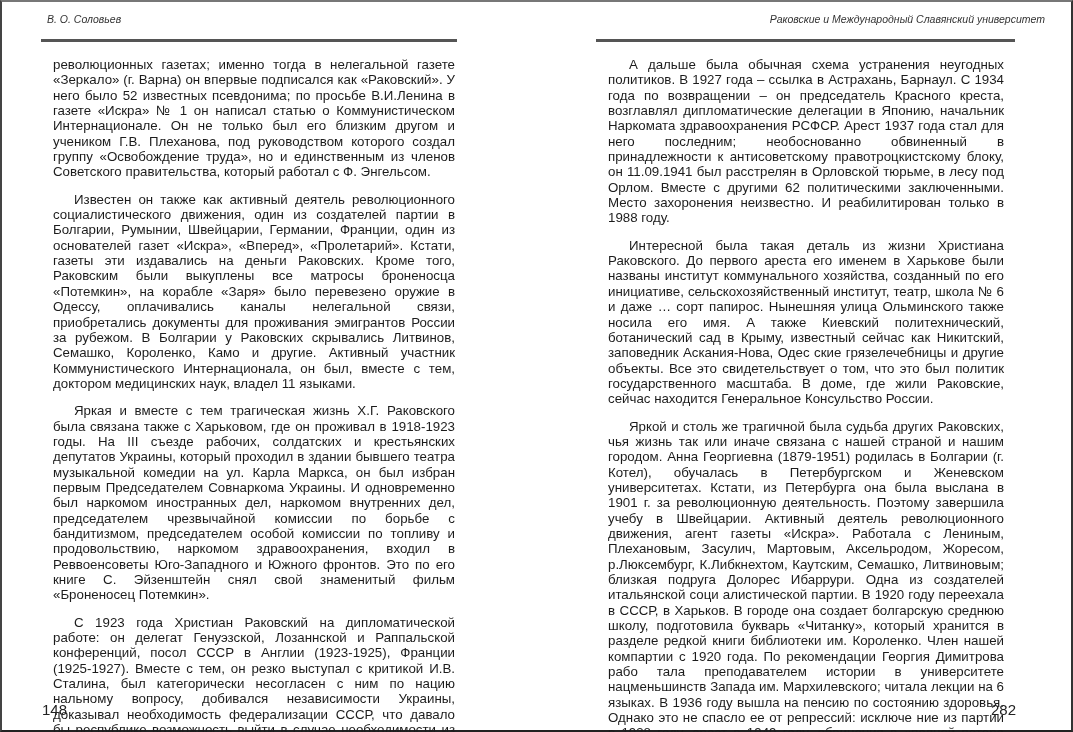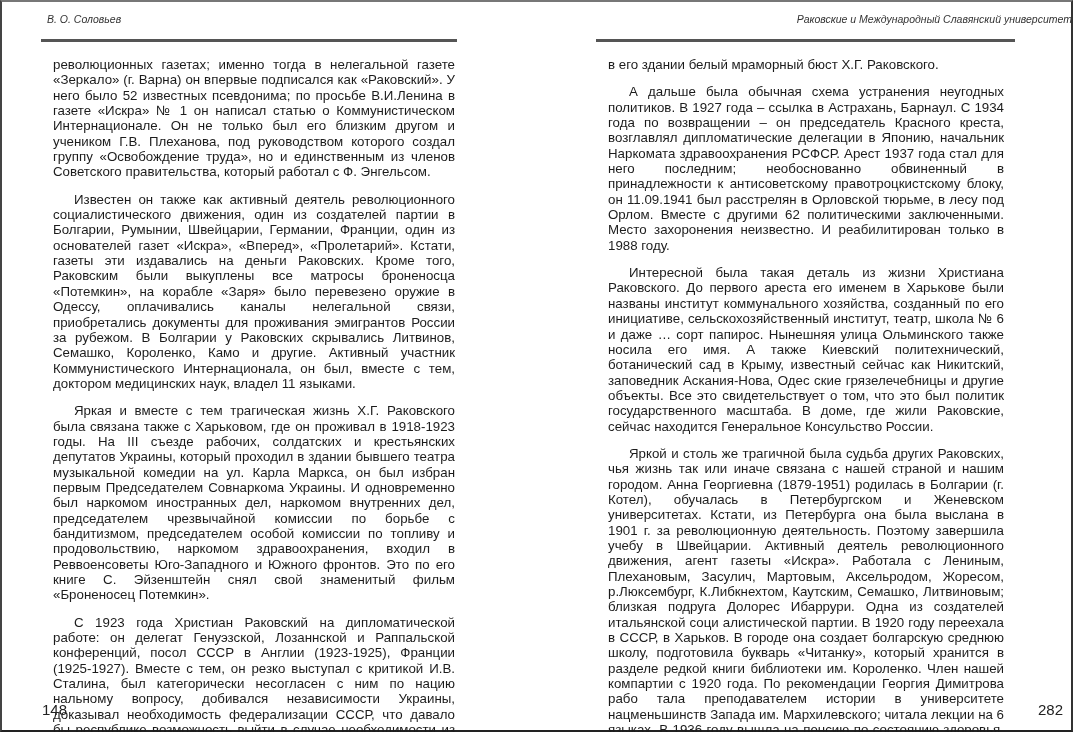--- a/index.html
+++ b/index.html
@@ -12,29 +12,29 @@
   }
   .frame {
     position: absolute; left: 0; top: 0;
     width: 1069px; height: 728px;
     border-top: 2px solid #777;
     border-left: 2px solid #444;
     border-right: 2px solid #333;
     border-bottom: 2px solid #222;
     box-sizing: content-box;
   }
-  .page { position: absolute; top: 0; height: 732px; padding-left: 47px; }
+  .page { position: absolute; top: 0; height: 732px; }
   .page.left { left: 0; width: 536px; }
   .page.right { left: 536px; width: 537px; }
   .running-head {
     position: absolute; top: 13px;
     font-size: 10.5px; font-style: italic; color: #333;
   }
   .left .running-head { left: 47px; }
-  .right .running-head { right: 48px; text-align: right; }
+  .right .running-head { right: 28px; text-align: right; }
   .rule {
     position: absolute; top: 39px; height: 3px; background: #555;
   }
   .left .rule { left: 41px; width: 416px; }
   .right .rule { left: 60px; width: 419px; }
   .body-text {
     position: absolute; top: 45px;
     font-size: 13.3px; line-height: 15.35px;
     text-align: justify;
   }
@@ -62,20 +62,19 @@
     <p class="indent">Яркая и вместе с тем трагическая жизнь Х.Г. Раковского была связана также с Харьковом, где он проживал в 1918-1923 годы. На III съезде рабочих, солдатских и крестьянских депутатов Украины, который проходил в здании бывшего театра музыкальной комедии на ул. Карла Маркса, он был избран первым Председателем Совнаркома Украины. И одновременно был наркомом иностранных дел, наркомом внутренних дел, председателем чрезвычайной комиссии по борьбе с бандитизмом, председателем особой комиссии по топливу и продовольствию, наркомом здравоохранения, входил в Реввоенсоветы Юго-Западного и Южного фронтов. Это по его книге С. Эйзенштейн снял свой знаменитый фильм «Броненосец Потемкин».</p>
     <p class="indent">С 1923 года Христиан Раковский на дипломатической работе: он делегат Генуэзской, Лозаннской и Раппальской конференций, посол СССР в Англии (1923-1925), Франции (1925-1927). Вместе с тем, он резко выступал с критикой И.В. Сталина, был категорически несогласен с ним по нацию нальному вопросу, добивался независимости Украины, доказывал необходимость федерализации СССР, что давало бы республике возможность выйти в случае необходимости из союза. Естественно, что в условиях того времени это не прошло ему даром. Поэтому по возвращении в Харьков ему не дали возможности выступить 5 ноября 1927 года на торжественном заседании, посвященном 10-летию Октябрьской революции. А на XV съез де ВКП(б) он был исключен из партии. Нужно напомнить, что при отъезде его из Харькова в Англию было решение Совнаркома Украины установить</p>
   </div>
   <div class="page-number">148</div>
 </div>
 
 <div class="page right">
   <div class="running-head">Раковские и Международный Славянский университет</div>
   <div class="rule"></div>
   <div class="body-text">
-    <p>в его здании белый мраморный бюст Х.Г. Раковского.</p>
     <p class="indent">А дальше была обычная схема устранения неугодных политиков. В 1927 года – ссылка в Астрахань, Барнаул. С 1934 года по возвращении – он председатель Красного креста, возглавлял дипломатические делегации в Японию, начальник Наркомата здравоохранения РСФСР. Арест 1937 года стал для него последним; необоснованно обвиненный в принадлежности к антисоветскому правотроцкистскому блоку, он 11.09.1941 был расстрелян в Орловской тюрьме, в лесу под Орлом. Вместе с другими 62 политическими заключенными. Место захоронения неизвестно. И реабилитирован только в 1988 году.</p>
     <p class="indent">Интересной была такая деталь из жизни Христиана Раковского. До первого ареста его именем в Харькове были названы институт коммунального хозяйства, созданный по его инициативе, сельскохозяйственный институт, театр, школа № 6 и даже … сорт папирос. Нынешняя улица Ольминского также носила его имя. А также Киевский политехнический, ботанический сад в Крыму, известный сейчас как Никитский, заповедник Аскания-Нова, Одес ские грязелечебницы и другие объекты. Все это свидетельствует о том, что это был политик государственного масштаба. В доме, где жили Раковские, сейчас находится Генеральное Консульство России.</p>
     <p class="indent">Яркой и столь же трагичной была судьба других Раковских, чья жизнь так или иначе связана с нашей страной и нашим городом. Анна Георгиевна (1879-1951) родилась в Болгарии (г. Котел), обучалась в Петербургском и Женевском университетах. Кстати, из Петербурга она была выслана в 1901 г. за революционную деятельность. Поэтому завершила учебу в Швейцарии. Активный деятель революционного движения, агент газеты «Искра». Работала с Лениным, Плехановым, Засулич, Мартовым, Аксельродом, Жоресом, р.Люксембург, К.Либкнехтом, Каутским, Семашко, Литвиновым; близкая подруга Долорес Ибаррури. Одна из создателей итальянской соци алистической партии. В 1920 году переехала в СССР, в Харьков. В городе она создает болгарскую среднюю школу, подготовила букварь «Читанку», который хранится в разделе редкой книги библиотеки им. Короленко. Член нашей компартии с 1920 года. По рекомендации Георгия Димитрова рабо тала преподавателем истории в университете нацменьшинств Запада им. Мархилевского; читала лекции на 6 языках. В 1936 году вышла на пенсию по состоянию здоровья. Однако это не спасло ее от репрессий: исключе ние из партии в 1938 году, арест в 1949 году, обвинения в «полной потере политической бдительности» и смерть в Кокчетавской области (Казахстан) 24 марта 1951 г. Посмертно реабилитирована в 1964.</p>
     <p class="indent">Ее сын Валерьян Павлович Раковский родился в 1902 году в Женевской тюрьме (Швейцария), где в то время отбывала заключение Анна Георгиевна. Из тюрьмы ребенок был передан в редакцию «Искры», после</p>
   </div>
   <div class="page-number">282</div>
 </div>
 
 </body></html>

